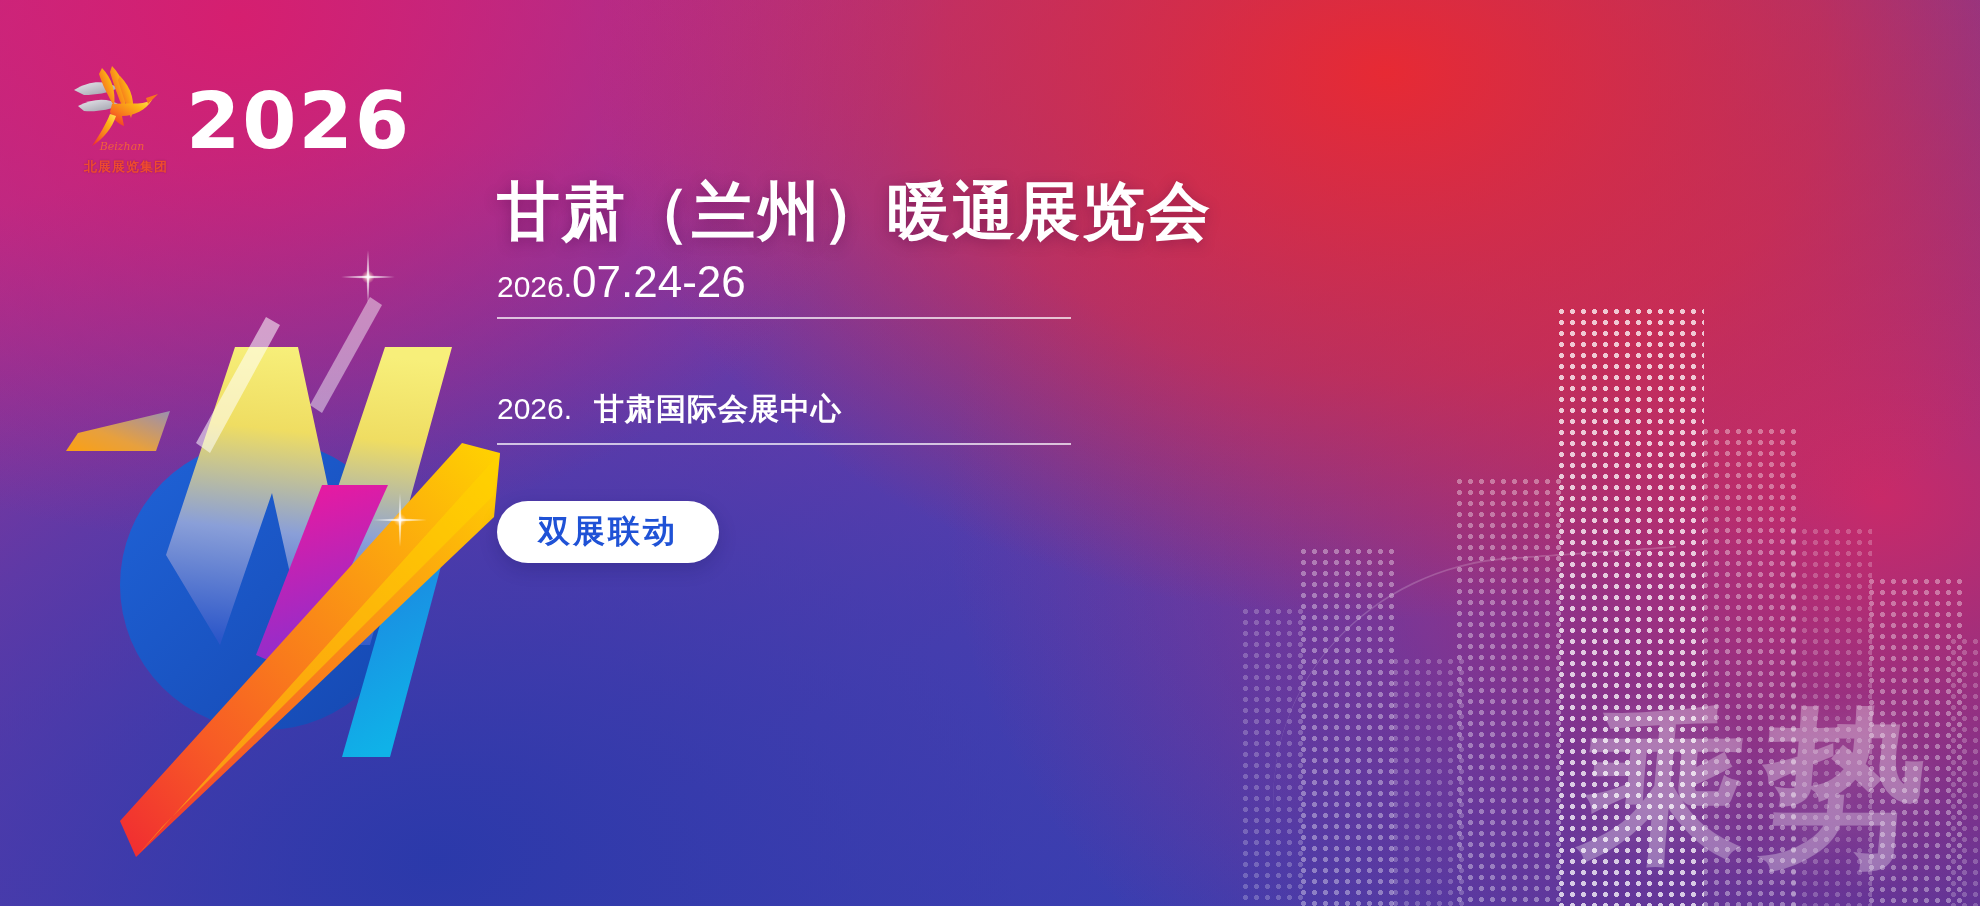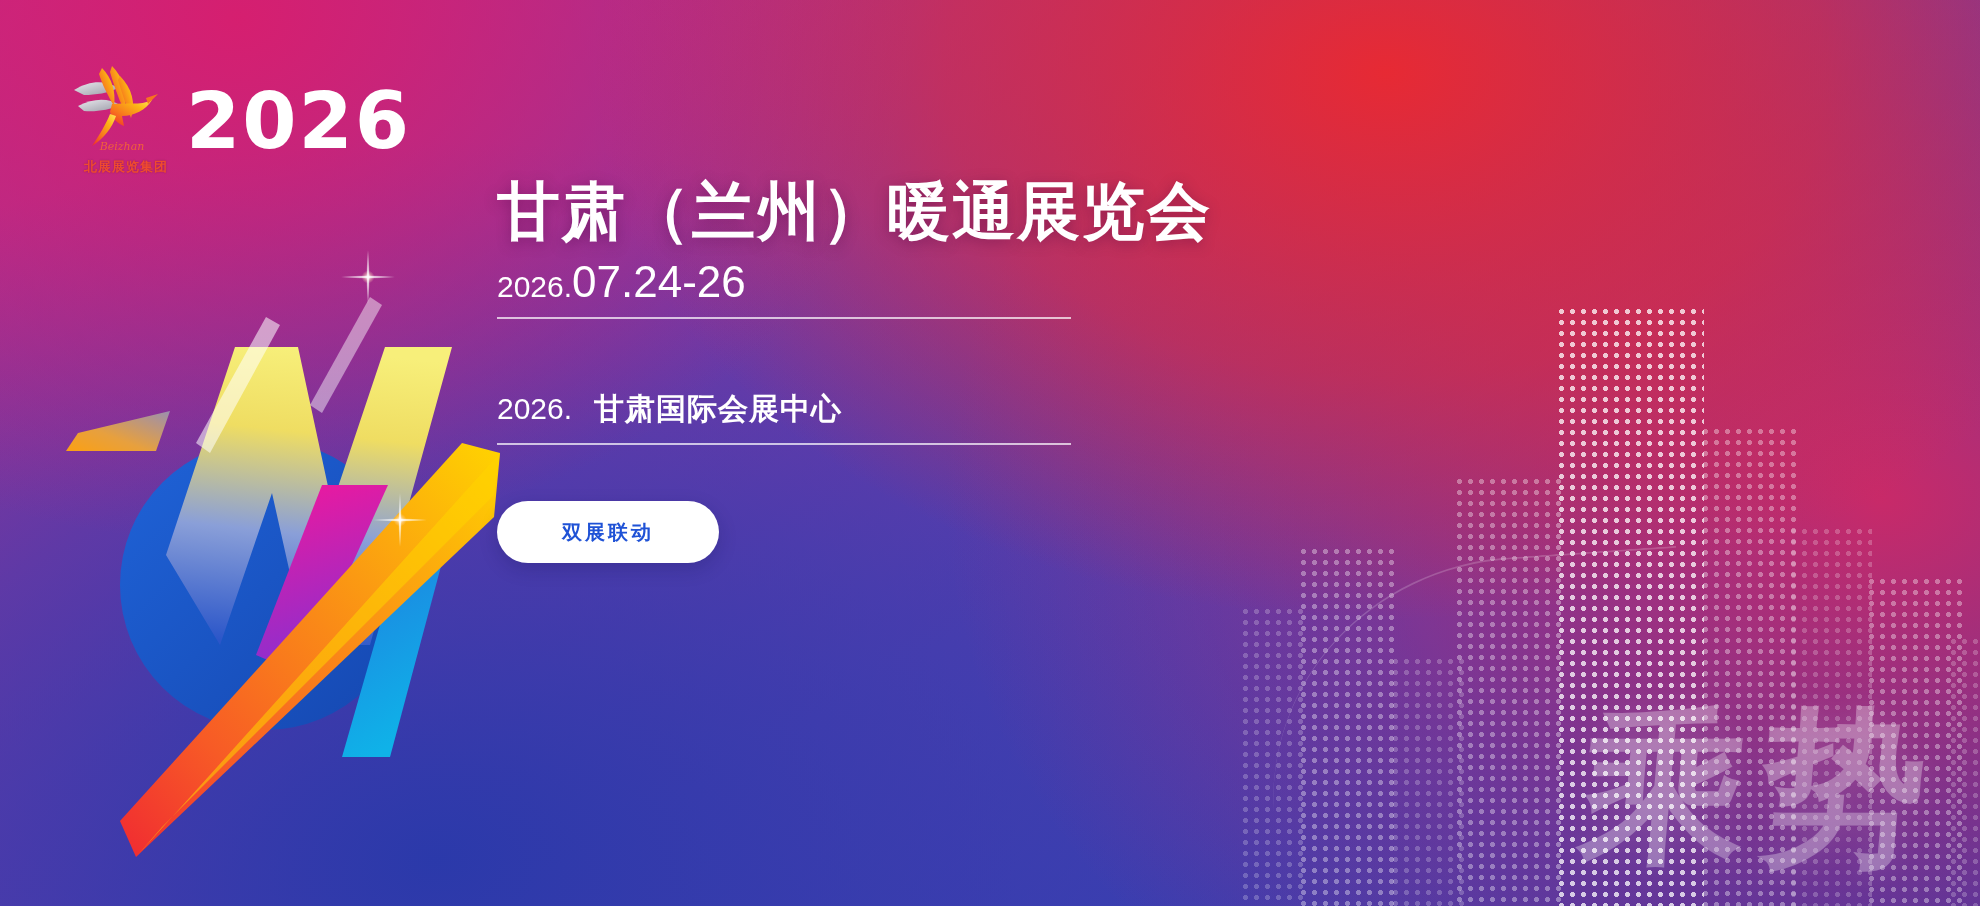--- a/index.html
+++ b/index.html
@@ -110,21 +110,21 @@
   .date .main { font-size: 44px; font-weight: 300; letter-spacing: 0px; line-height: 1; }
   .venue { color: #fff; font-size: 30px; font-weight: 700; letter-spacing: 1px; white-space: nowrap; }
 
   .gap { height: 46px; }
 
   .badge {
     display: inline-flex; align-items: center; justify-content: center;
     margin-top: 44px;
     width: 222px; height: 62px;
     background: #ffffff; border-radius: 34px;
-    color: #1f52d6; font-size: 20px; font-weight: 800; letter-spacing: 3px;
+    color: #1f52d6; font-size: 32px; font-weight: 800; letter-spacing: 3px;
     box-shadow: 0 6px 18px rgba(20,20,80,.22);
     cursor: pointer;
     font-family: "DejaVu Sans", "Liberation Sans", sans-serif;
   }
 </style>
 </head>
 <body>
 
 <div id="banner">
 

